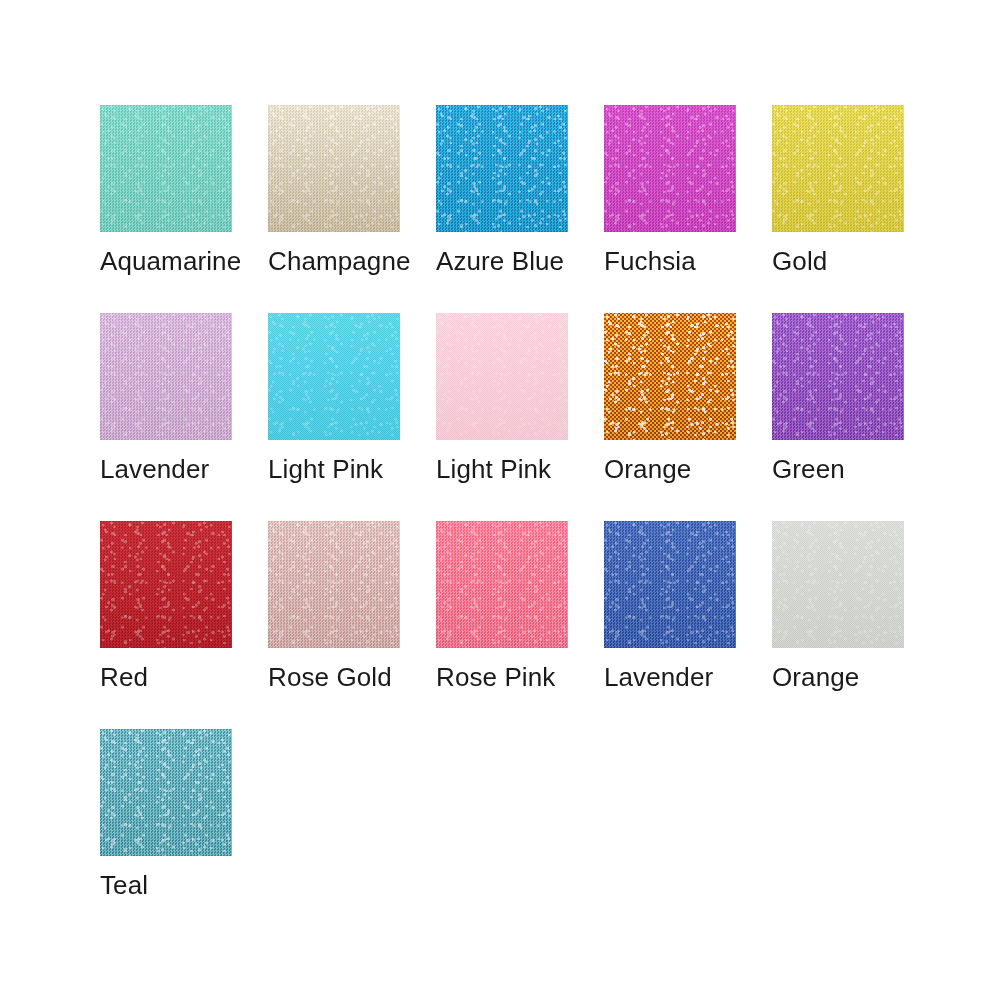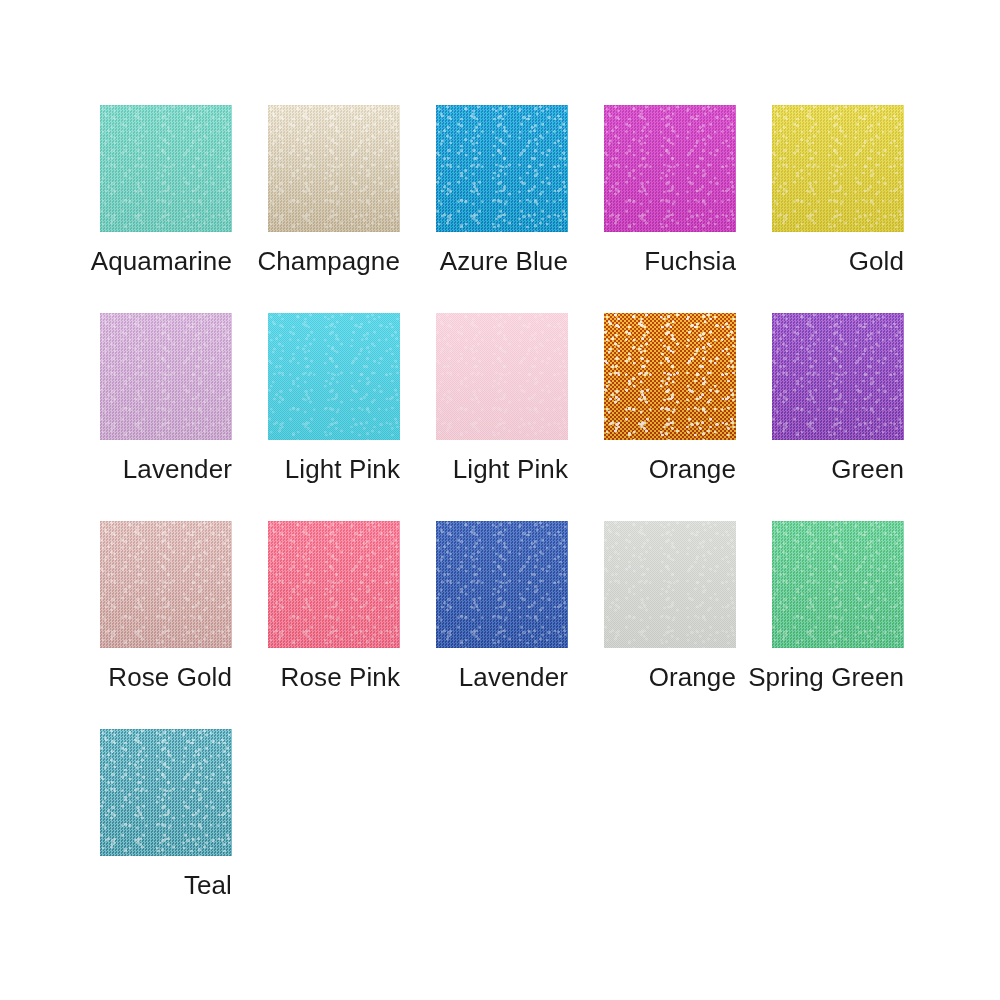--- a/index.html
+++ b/index.html
@@ -32,21 +32,21 @@
     grid-template-columns: repeat(5, 132px);
     column-gap: 36px;
     row-gap: 0;
   }
 
   .swatch-cell {
     width: 132px;
     height: 208px;
     display: flex;
     flex-direction: column;
-    align-items: flex-end;
+    align-items: flex-start;
   }
 
   
   .swatch-chip {
     position: relative;
     width: 132px;
     height: 127px;
     overflow: hidden;
     background-color: var(--base);
     isolation: isolate;
@@ -175,20 +175,26 @@
         </div>
         <div class="swatch-label">Orange</div>
       </div>
       <div class="swatch-cell">
         <div class="swatch-chip" style="--base: #8c4cc0; --grain: 3px; --hi: 0.36; --lo: 0.22; --sp: 0.62; --spo: 0.50;">
           <div class="chip-grad" style="--g-top: rgba(255,255,255,0.06); --g-bot: rgba(0,0,0,0.07);"></div>
         </div>
         <div class="swatch-label">Green</div>
       </div>
       <div class="swatch-cell">
+        <div class="swatch-chip" style="--base: #bc1f28; --grain: 3px; --hi: 0.34; --lo: 0.24; --sp: 0.60; --spo: 0.48;">
+          <div class="chip-grad" style="--g-top: rgba(255,255,255,0.05); --g-bot: rgba(0,0,0,0.09);"></div>
+        </div>
+        <div class="swatch-label">Red</div>
+      </div>
+      <div class="swatch-cell">
         <div class="swatch-chip" style="--base: #d3a9a5; --grain: 3px; --hi: 0.40; --lo: 0.18; --sp: 0.72; --spo: 0.55;">
           <div class="chip-grad" style="--g-top: rgba(255,250,248,0.16); --g-bot: rgba(120,80,78,0.12);"></div>
         </div>
         <div class="swatch-label">Rose Gold</div>
       </div>
       <div class="swatch-cell">
         <div class="swatch-chip" style="--base: #f76d86; --grain: 3px; --hi: 0.34; --lo: 0.16; --sp: 0.62; --spo: 0.48;">
           <div class="chip-grad" style="--g-top: rgba(255,255,255,0.07); --g-bot: rgba(0,0,0,0.05);"></div>
         </div>
         <div class="swatch-label">Rose Pink</div>
@@ -199,25 +205,19 @@
         </div>
         <div class="swatch-label">Lavender</div>
       </div>
       <div class="swatch-cell">
         <div class="swatch-chip" style="--base: #d2d6d0; --grain: 2px; --hi: 0.30; --lo: 0.12; --sp: 0.60; --spo: 0.38;">
           <div class="chip-grad" style="--g-top: rgba(255,255,255,0.10); --g-bot: rgba(0,0,0,0.04);"></div>
         </div>
         <div class="swatch-label">Orange</div>
       </div>
       <div class="swatch-cell">
-        <div class="swatch-chip" style="--base: #5cc887; --grain: 3px; --hi: 0.36; --lo: 0.18; --sp: 0.60; --spo: 0.48;">
-          <div class="chip-grad" style="--g-top: rgba(255,255,255,0.07); --g-bot: rgba(0,0,0,0.06);"></div>
-        </div>
-        <div class="swatch-label">Spring Green</div>
-      </div>
-      <div class="swatch-cell">
         <div class="swatch-chip" style="--base: #57a3b4; --grain: 3px; --hi: 0.46; --lo: 0.26; --sp: 0.80; --spo: 0.62;">
           <div class="chip-grad" style="--g-top: rgba(255,255,255,0.06); --g-bot: rgba(0,0,0,0.06);"></div>
         </div>
         <div class="swatch-label">Teal</div>
       </div>
     </div>
 </div>
 
 </body></html>

